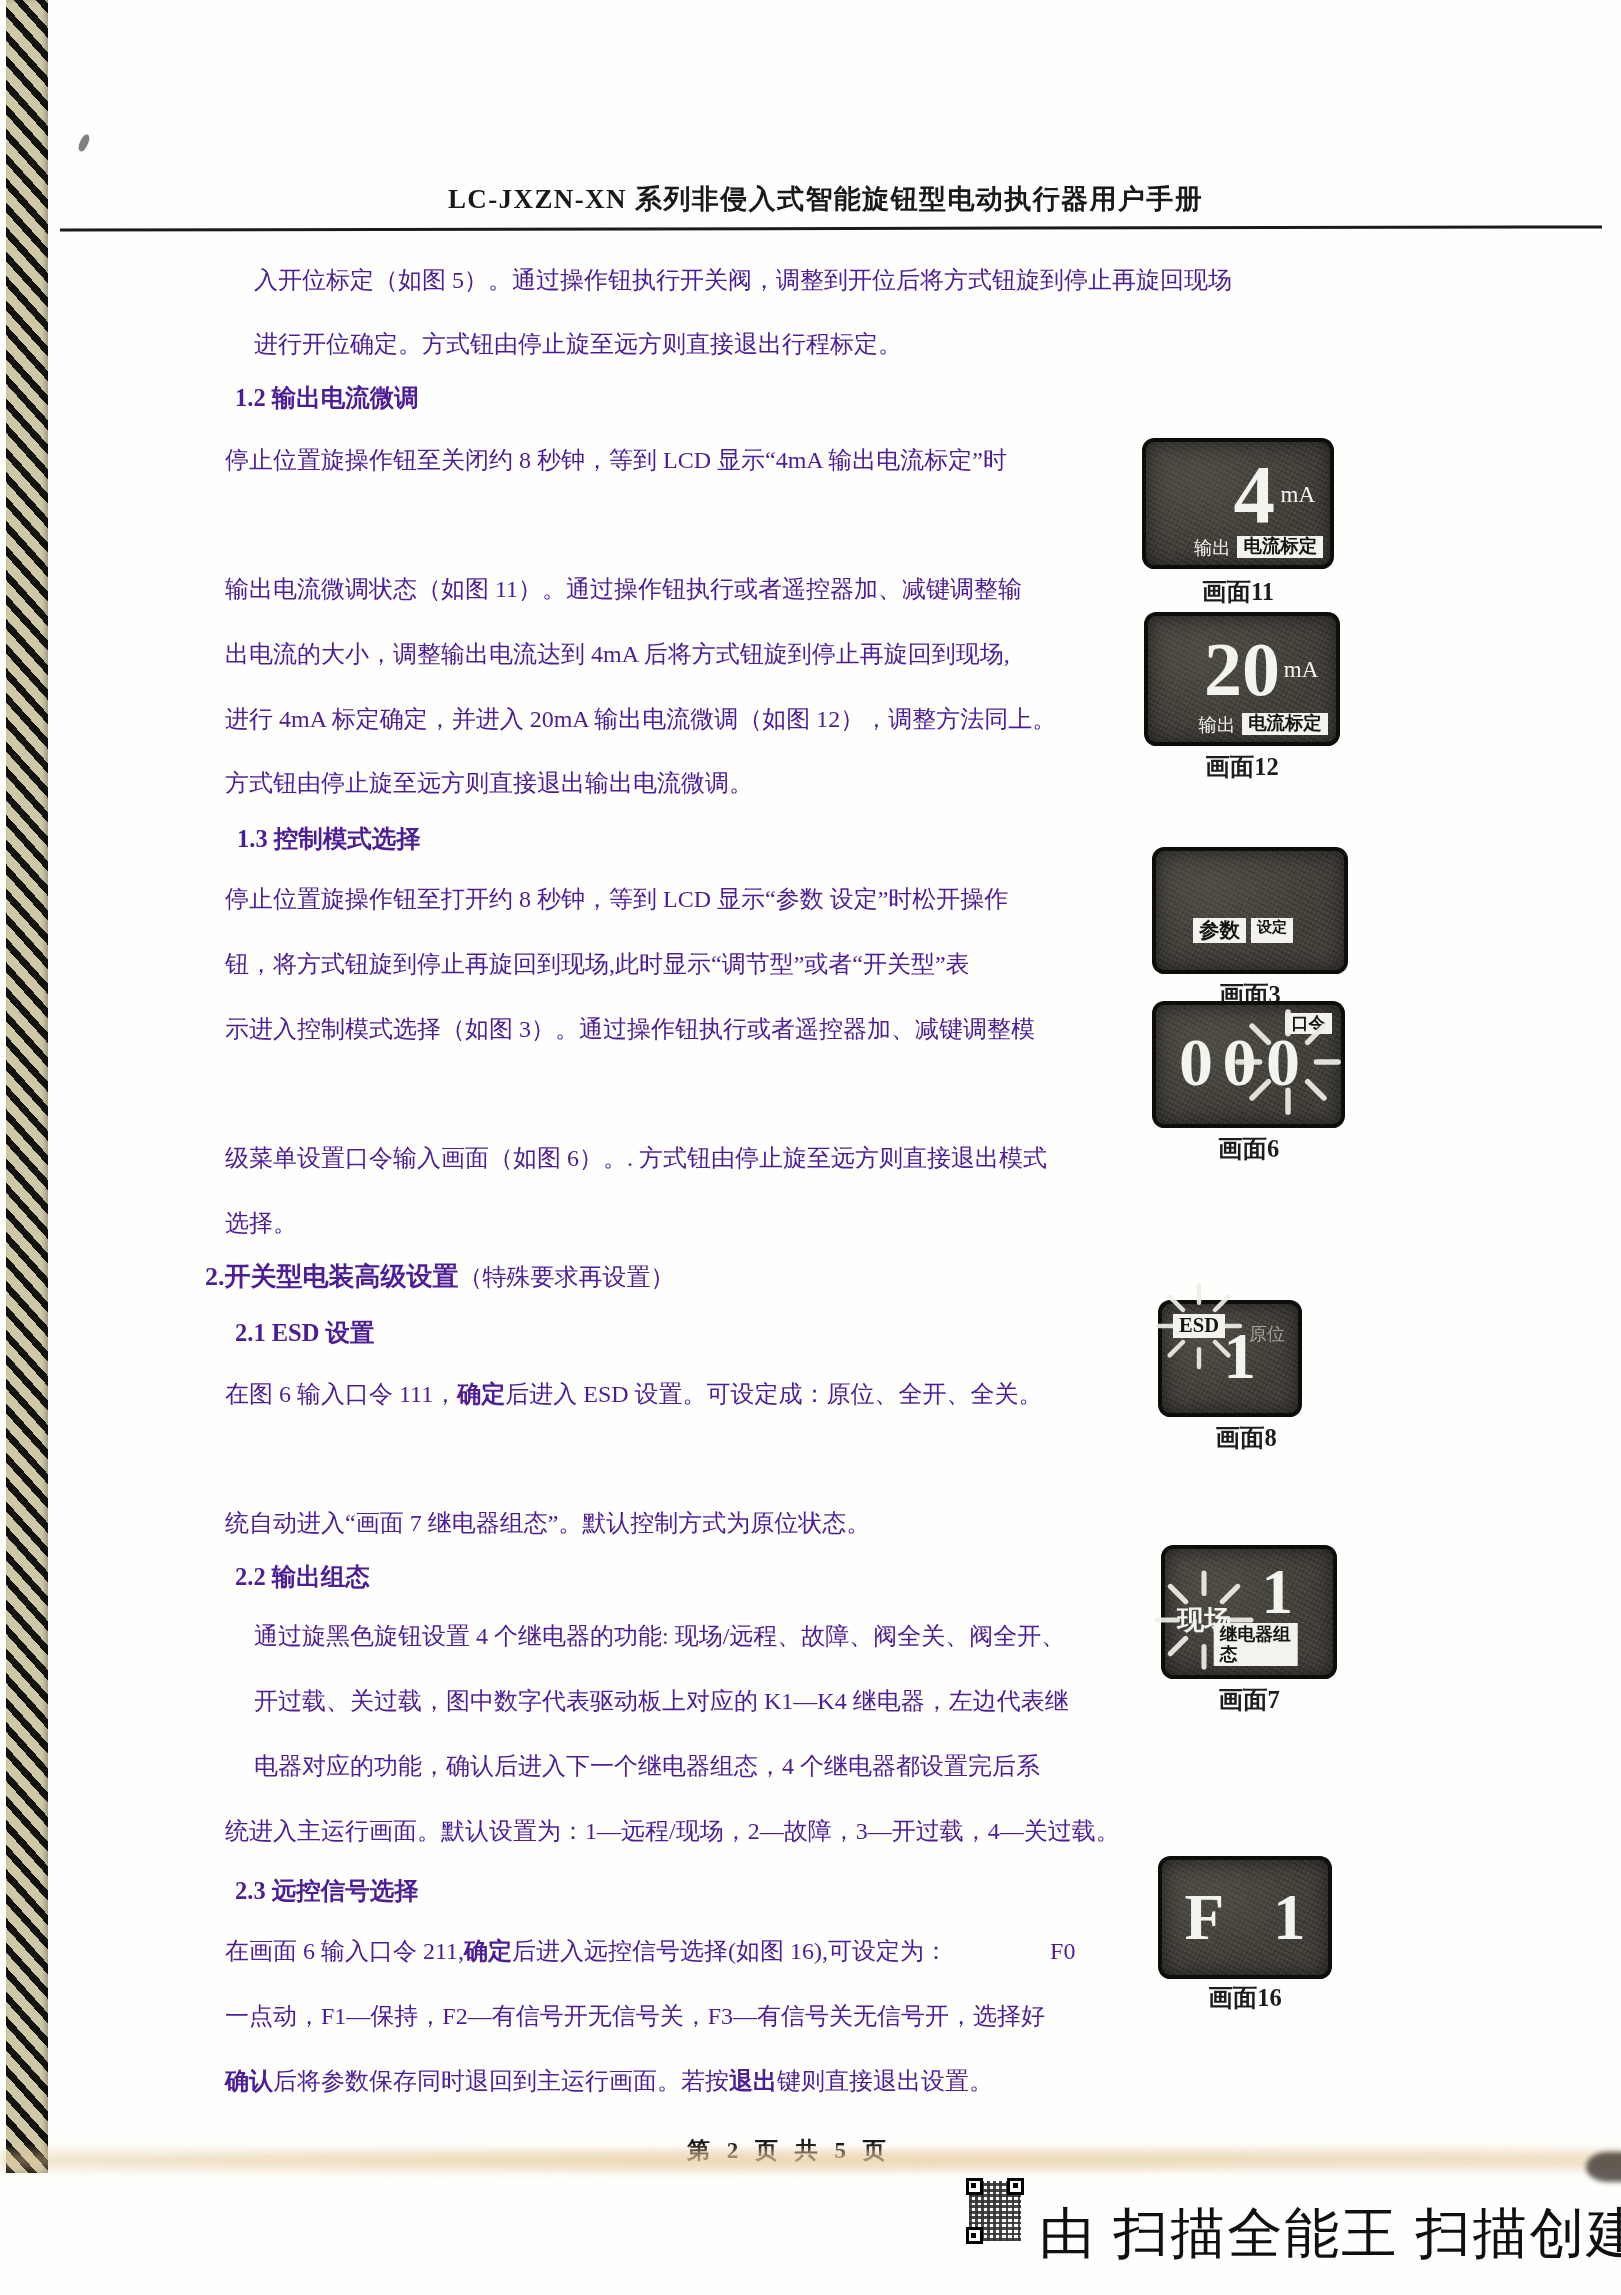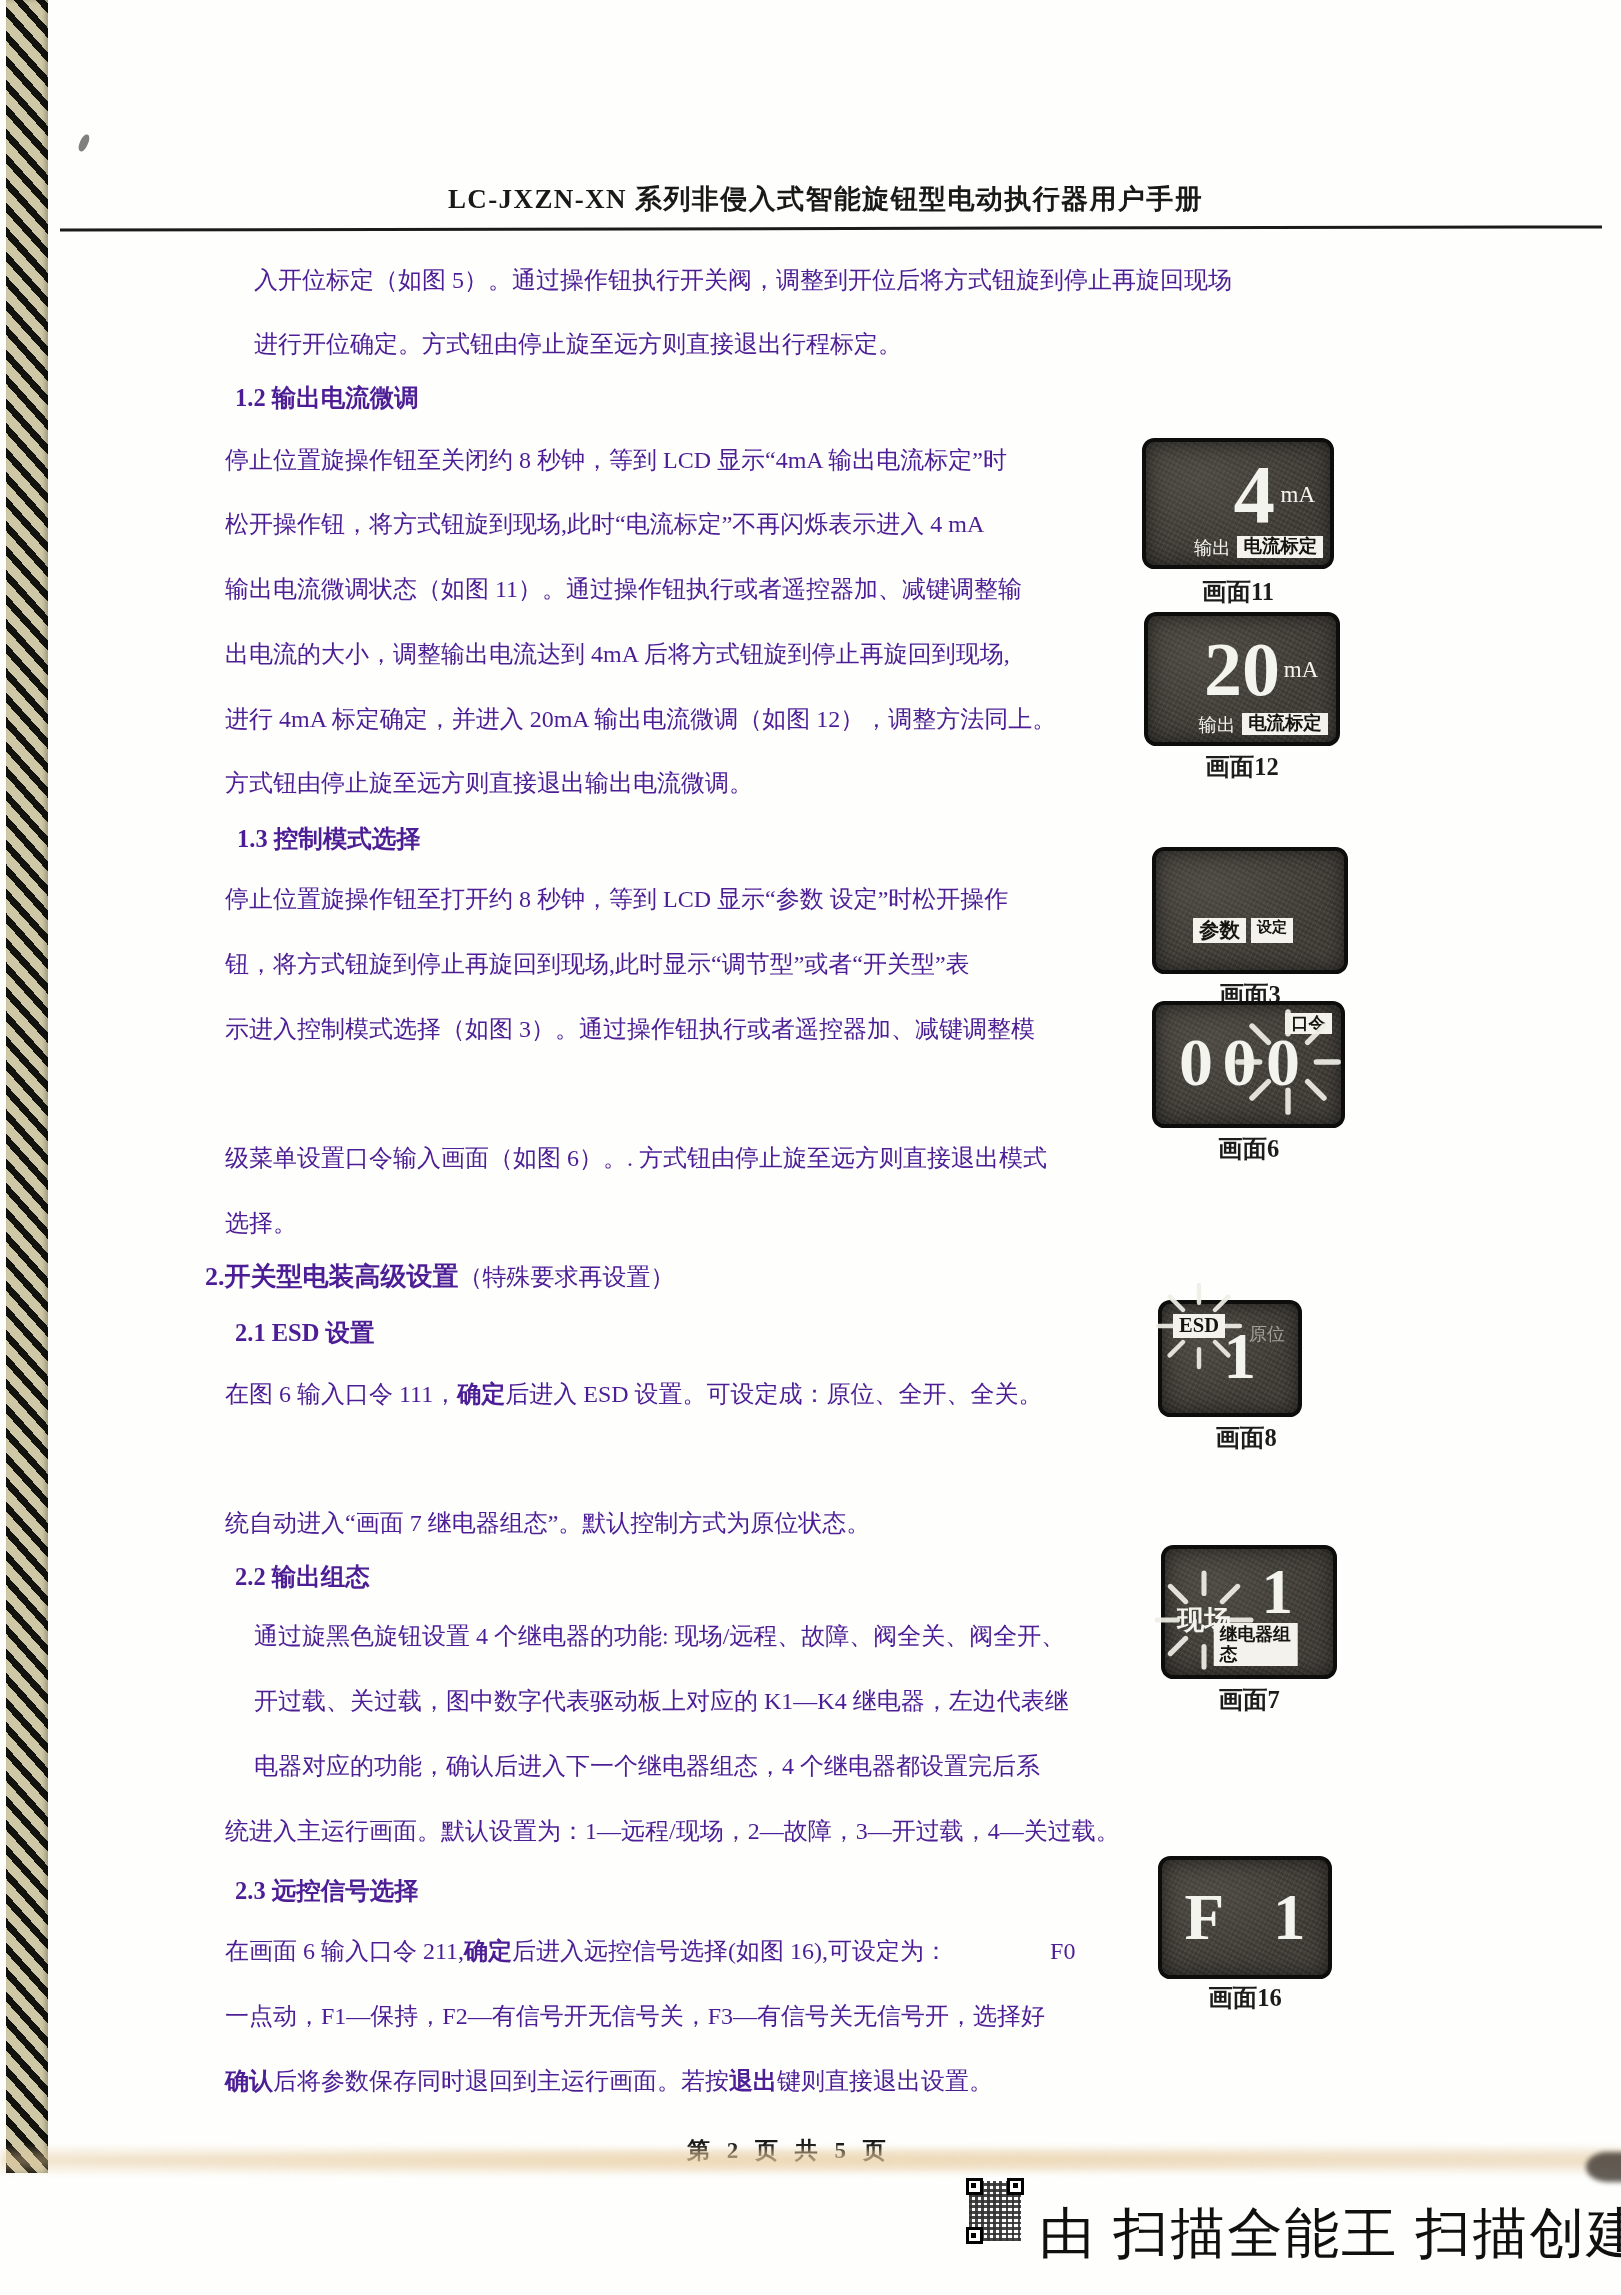--- a/index.html
+++ b/index.html
@@ -78,21 +78,20 @@
   <div class="mark1"></div>
 
   <div class="title">LC-JXZN-XN 系列非侵入式智能旋钮型电动执行器用户手册</div>
   <div class="rule"></div>
 
   <div class="tl" style="left:254px;top:265px">入开位标定（如图 5）。通过操作钮执行开关阀，调整到开位后将方式钮旋到停止再旋回现场</div>
   <div class="tl" style="left:254px;top:329px">进行开位确定。方式钮由停止旋至远方则直接退出行程标定。</div>
 
   <div class="tl hd" style="left:235px;top:382px">1.2 输出电流微调</div>
   <div class="tl" style="left:225px;top:445px">停止位置旋操作钮至关闭约 8 秒钟，等到 LCD 显示“4mA 输出电流标定”时</div>
-  <div class="tl" style="left:225px;top:509px">松开操作钮，将方式钮旋到现场,此时“电流标定”不再闪烁表示进入 4 mA</div>
   <div class="tl" style="left:225px;top:574px">输出电流微调状态（如图 11）。通过操作钮执行或者遥控器加、减键调整输</div>
   <div class="tl" style="left:225px;top:639px">出电流的大小，调整输出电流达到 4mA 后将方式钮旋到停止再旋回到现场,</div>
   <div class="tl" style="left:225px;top:704px">进行 4mA 标定确定，并进入 20mA 输出电流微调（如图 12），调整方法同上。</div>
   <div class="tl" style="left:225px;top:768px">方式钮由停止旋至远方则直接退出输出电流微调。</div>
 
   <div class="tl hd" style="left:237px;top:823px">1.3 控制模式选择</div>
   <div class="tl" style="left:225px;top:884px">停止位置旋操作钮至打开约 8 秒钟，等到 LCD 显示“参数 设定”时松开操作</div>
   <div class="tl" style="left:225px;top:949px">钮，将方式钮旋到停止再旋回到现场,此时显示“调节型”或者“开关型”表</div>
   <div class="tl" style="left:225px;top:1014px">示进入控制模式选择（如图 3）。通过操作钮执行或者遥控器加、减键调整模</div>
   <div class="tl" style="left:225px;top:1143px">级菜单设置口令输入画面（如图 6）。. 方式钮由停止旋至远方则直接退出模式</div>

